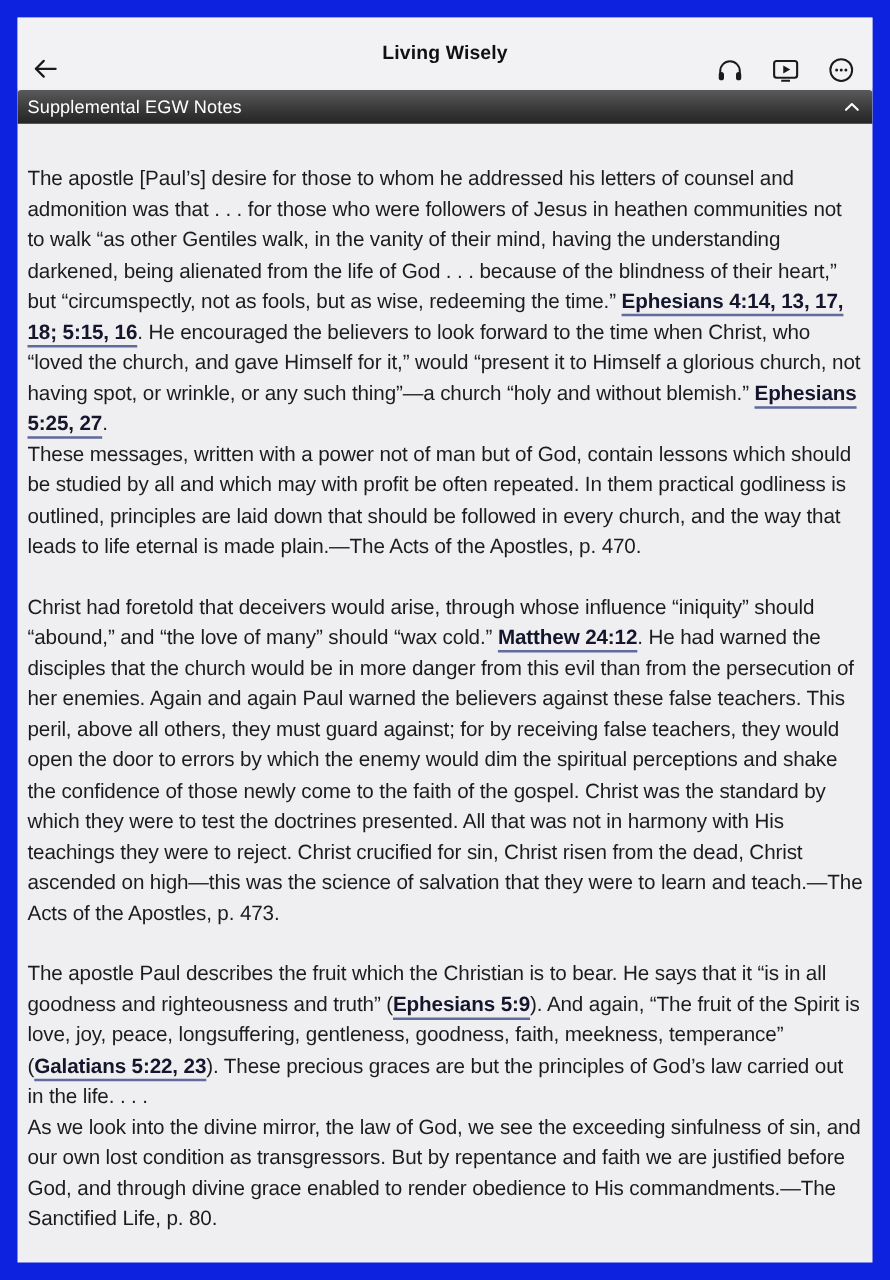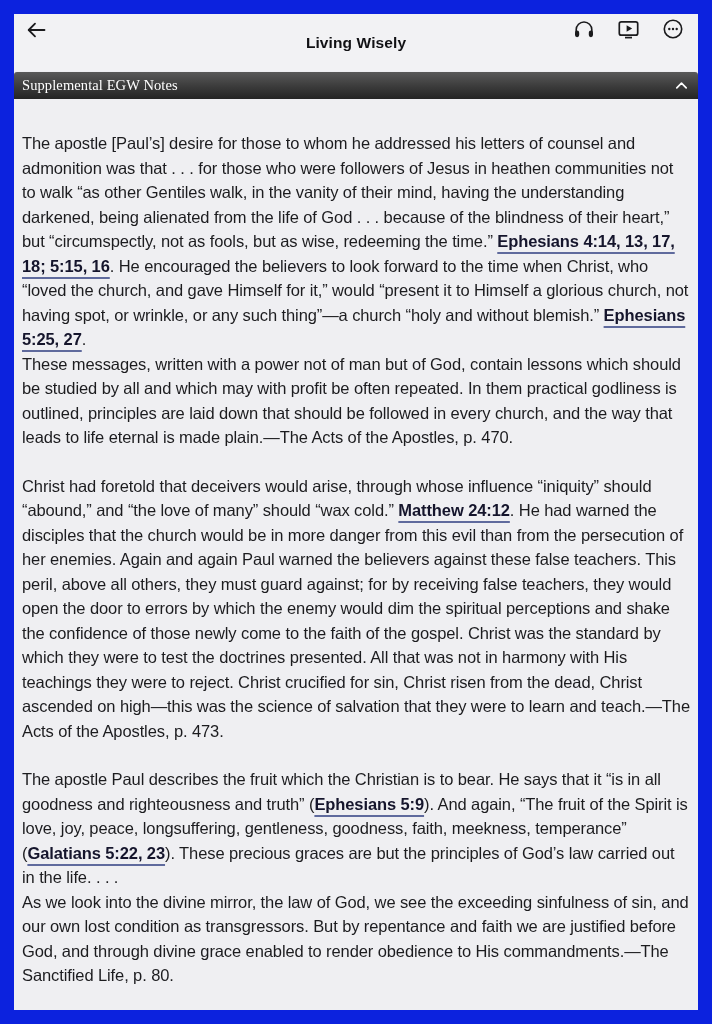--- a/index.html
+++ b/index.html
@@ -23,21 +23,21 @@
     display: flex;
     flex-direction: column;
   }
   
   .app-header {
     position: relative;
     height: 57px;
     flex: 0 0 57px;
     background: #f2f2f4;
     display: flex;
-    align-items: flex-start;
+    align-items: flex-end;
     justify-content: space-between;
     padding: 0 10px 0 6px;
     box-sizing: border-box;
   }
   .icon-btn {
     background: none;
     border: none;
     padding: 4px;
     display: inline-flex;
     align-items: center;
@@ -73,21 +73,20 @@
     justify-content: space-between;
     padding: 0 10px 0 8px;
     box-sizing: border-box;
     color: #ffffff;
     cursor: pointer;
   }
   .section-bar-label {
     font-size: 14.5px;
     font-weight: 400;
     letter-spacing: 0.1px;
-    font-family: Liberation Serif, serif;
   }
   
   .notes-body {
     flex: 1 1 auto;
     padding: 20px 8px 0 8px;
     font-size: 16.5px;
     line-height: 24.5px;
     letter-spacing: -0.1px;
     color: #1c1c1f;
     overflow: hidden;

